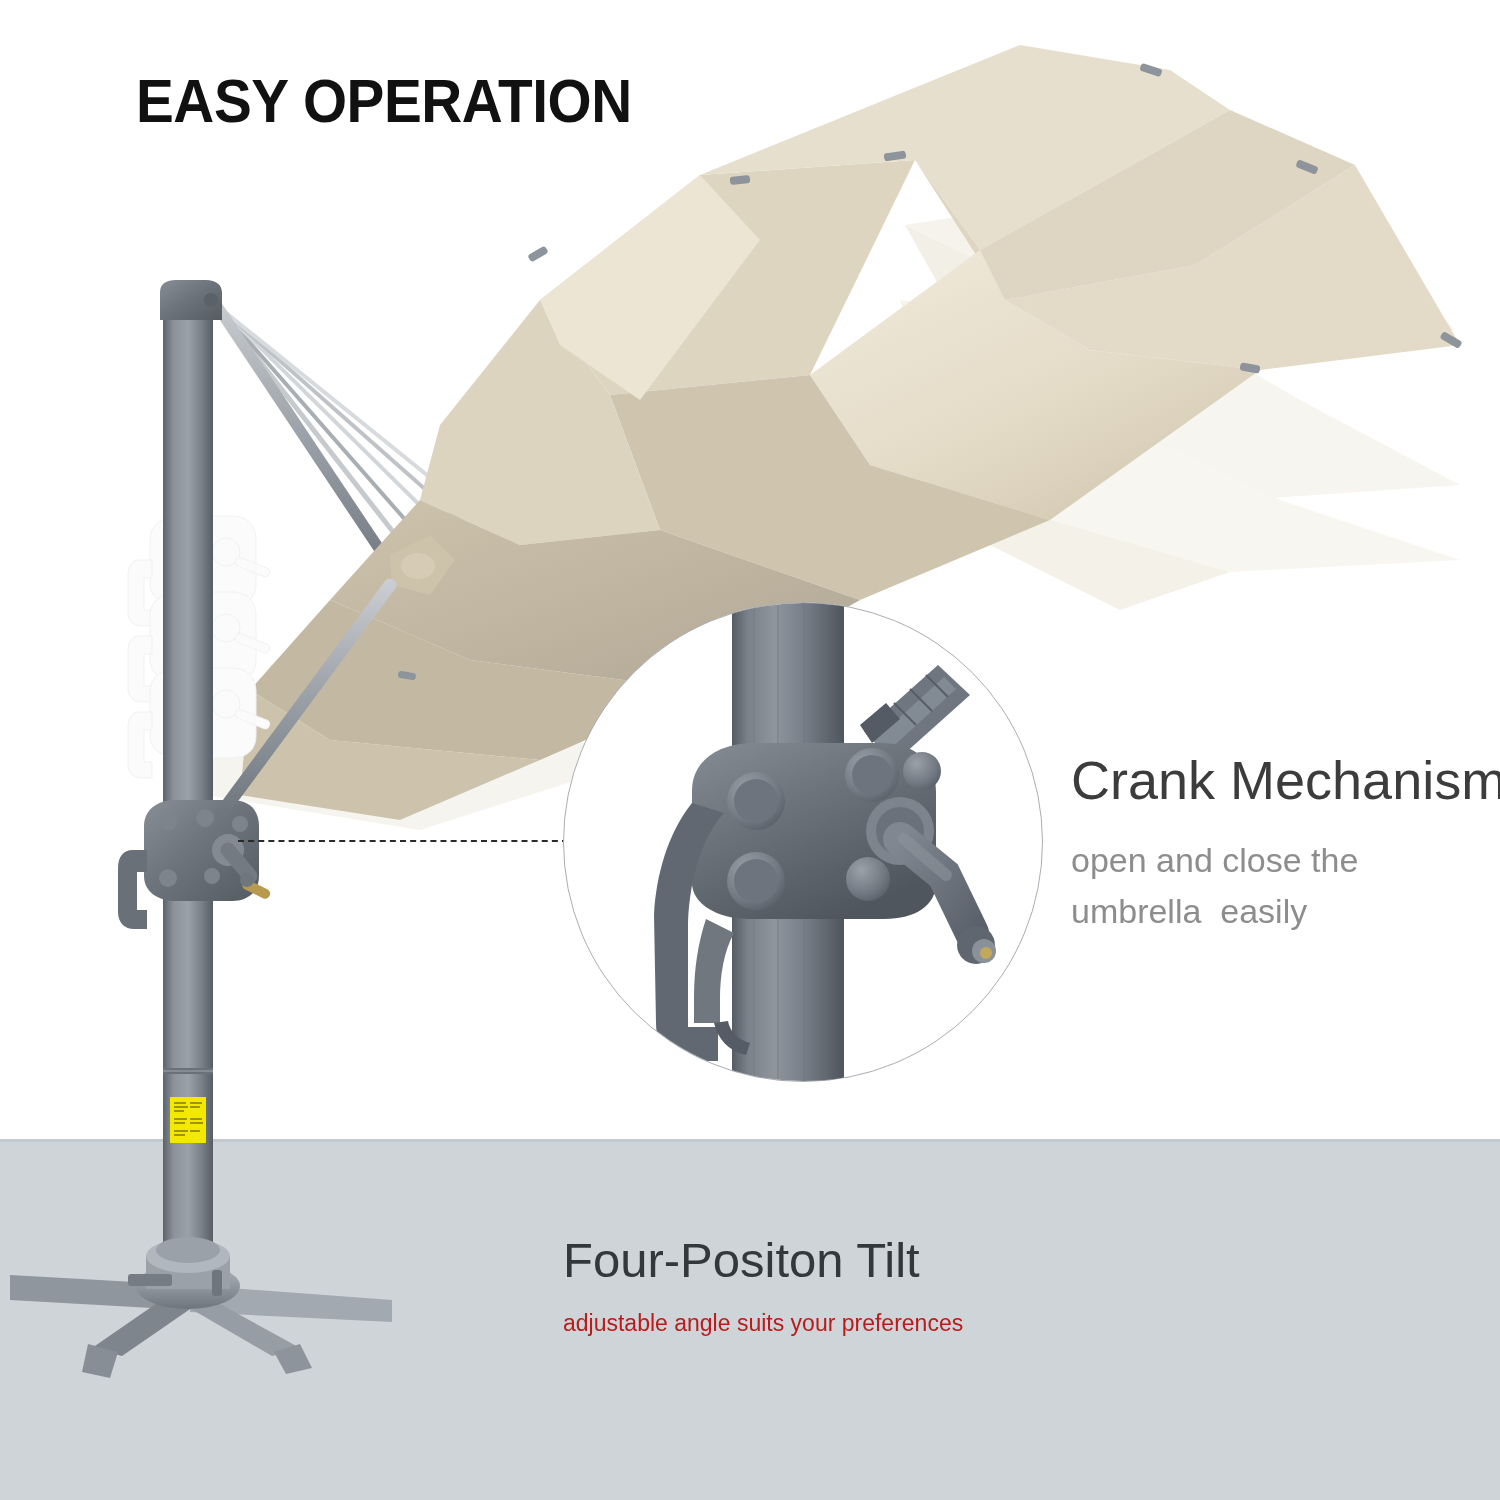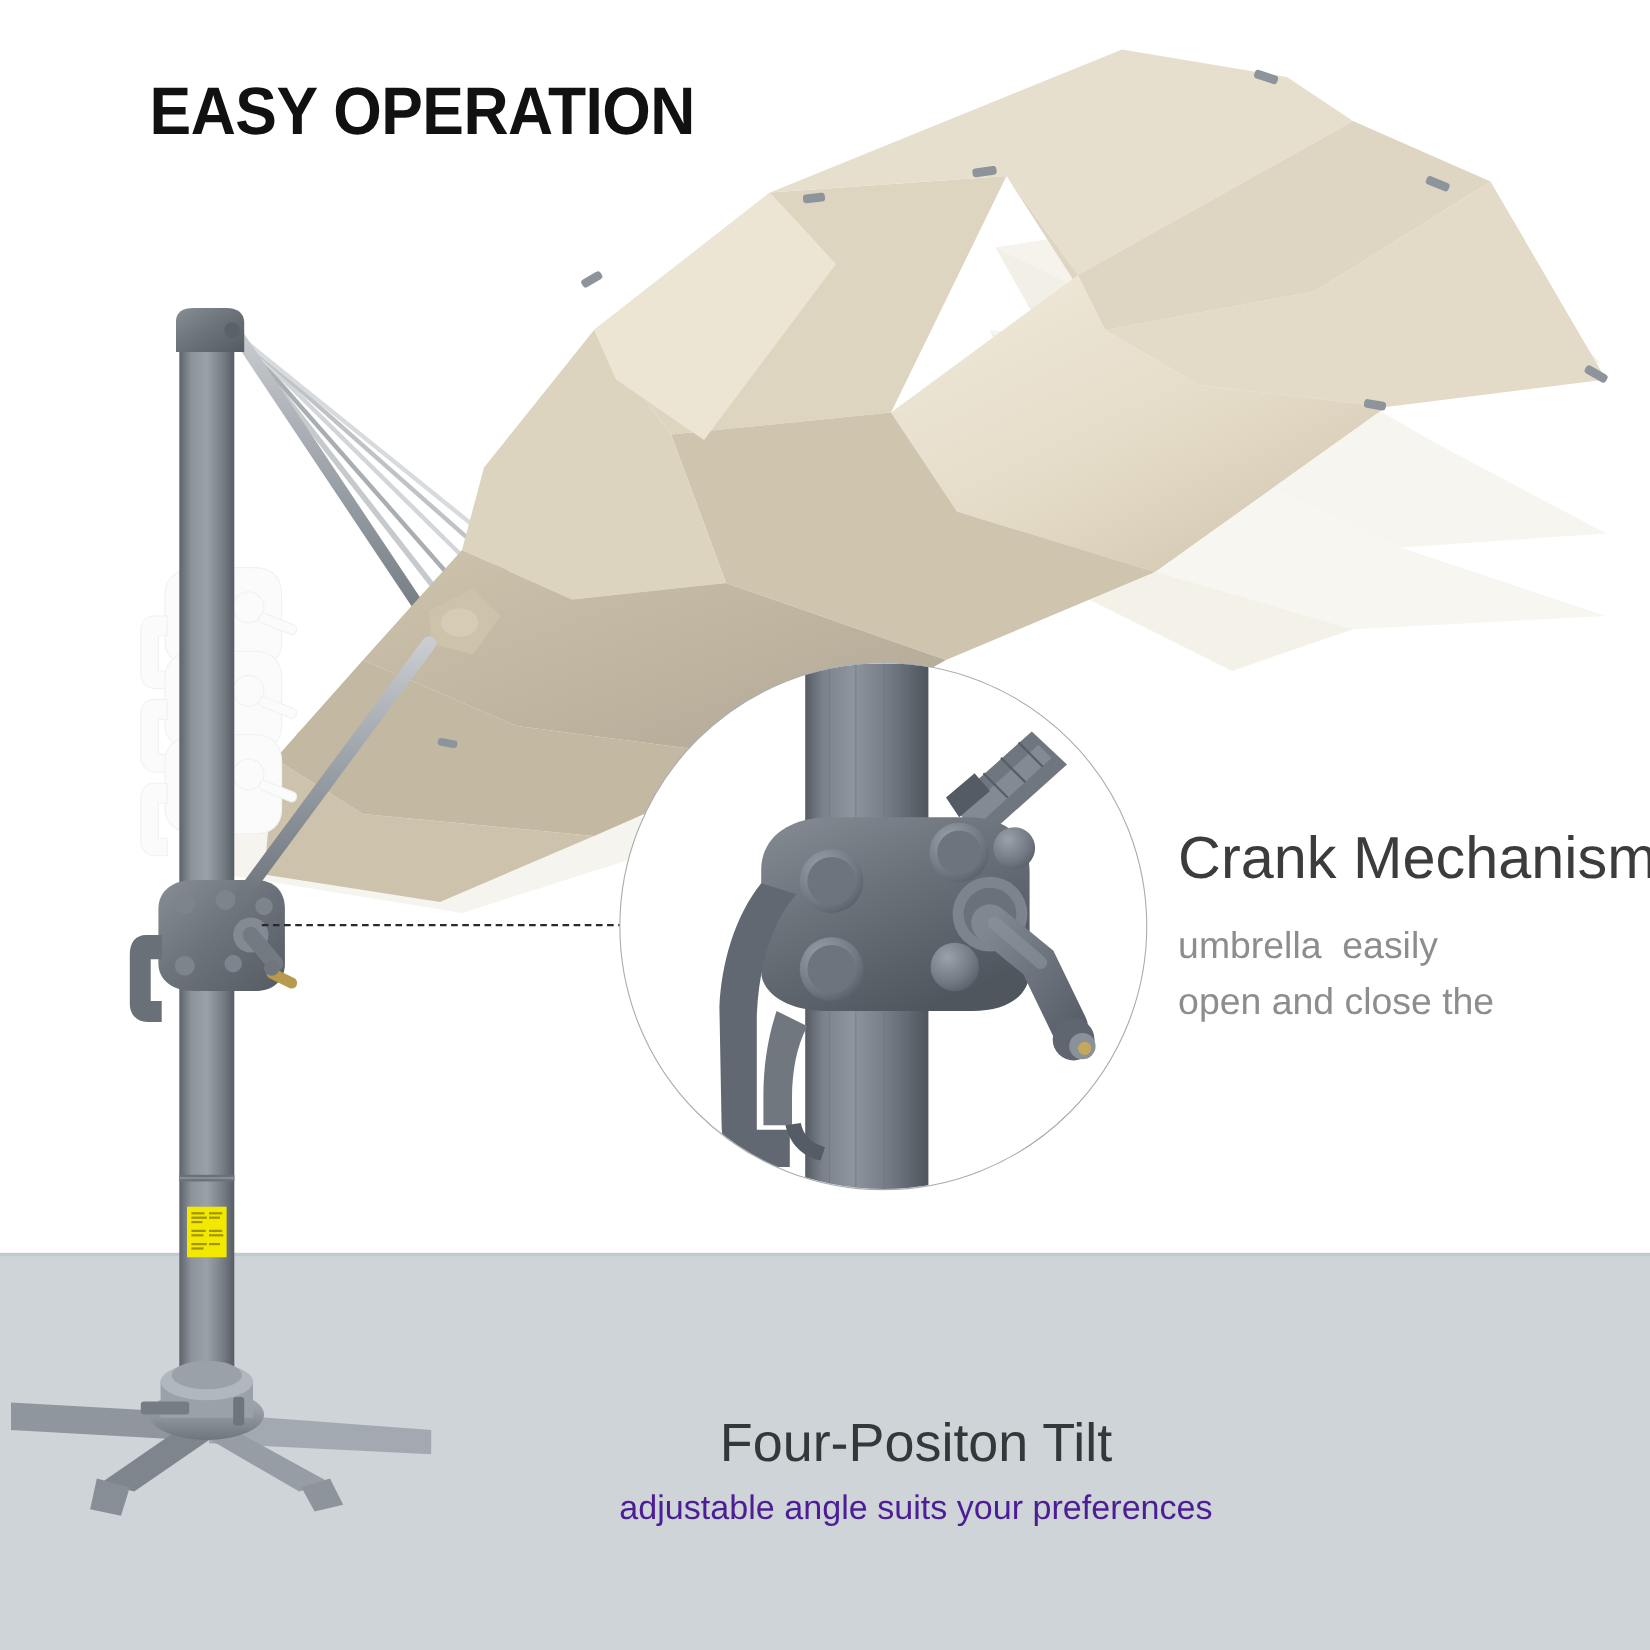--- a/index.html
+++ b/index.html
@@ -37,23 +37,23 @@
   }
   .callout-title{
     font-size:54px; color:#3c3c3c; line-height:1.2; white-space:nowrap;
   }
   .callout-body{
     margin-top:22px; font-size:34px; color:#8d8d8d; line-height:1.5;
   }
   .callout-body div{ white-space:pre; }
 
   
-  .band-text{ position:absolute; left:563px; top:1286px;text-align:center; }
+  .band-text{ position:absolute; left:563px; top:1234px; }
   .band-title{ font-size:49px; color:#33383b; line-height:1.1; white-space:nowrap;}
-  .band-sub{ margin-top:12px; font-size:31px; color:#4c1d95; line-height:1.2; white-space:nowrap;}
+  .band-sub{ margin-top:22px; font-size:23px; color:#b91c1c; line-height:1.2; white-space:nowrap;}
 
   
   .leader{
     position:absolute; left:238px; top:840px; width:330px; height:0;
     border-top:2px dashed #2a2a2a;
   }
 
   
   .inset-circle{
     position:absolute; left:563px; top:602px; width:478px; height:478px;
@@ -361,22 +361,22 @@
       <path d="M150 420 C154 436 164 448 182 452 L186 440
                C172 436 166 428 164 418 Z" fill="#555c65"></path>
     </svg>
   </div>
 
   <div class="title">EASY OPERATION</div>
 
   <div class="callout">
     <div class="callout-title">Crank Mechanism</div>
     <div class="callout-body">
+      <div>open and close the</div>
       <div>umbrella  easily</div>
-      <div>open and close the</div>
     </div>
   </div>
 
   <div class="band-text">
     <div class="band-title">Four-Positon Tilt</div>
     <div class="band-sub">adjustable angle suits your preferences</div>
   </div>
 
 </div>
 

